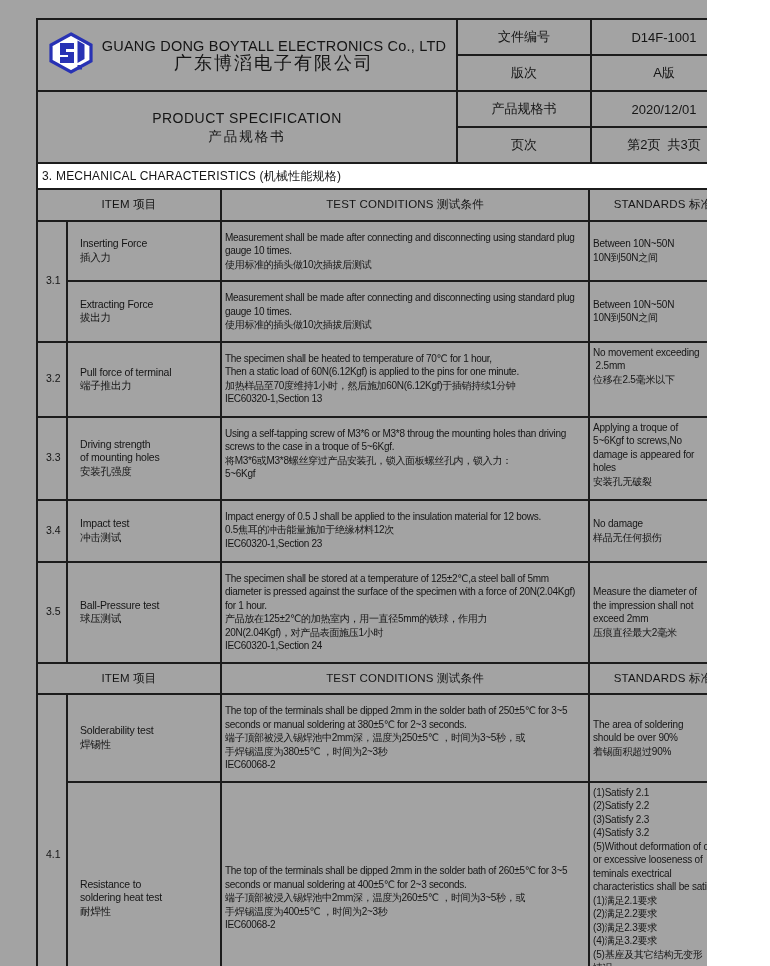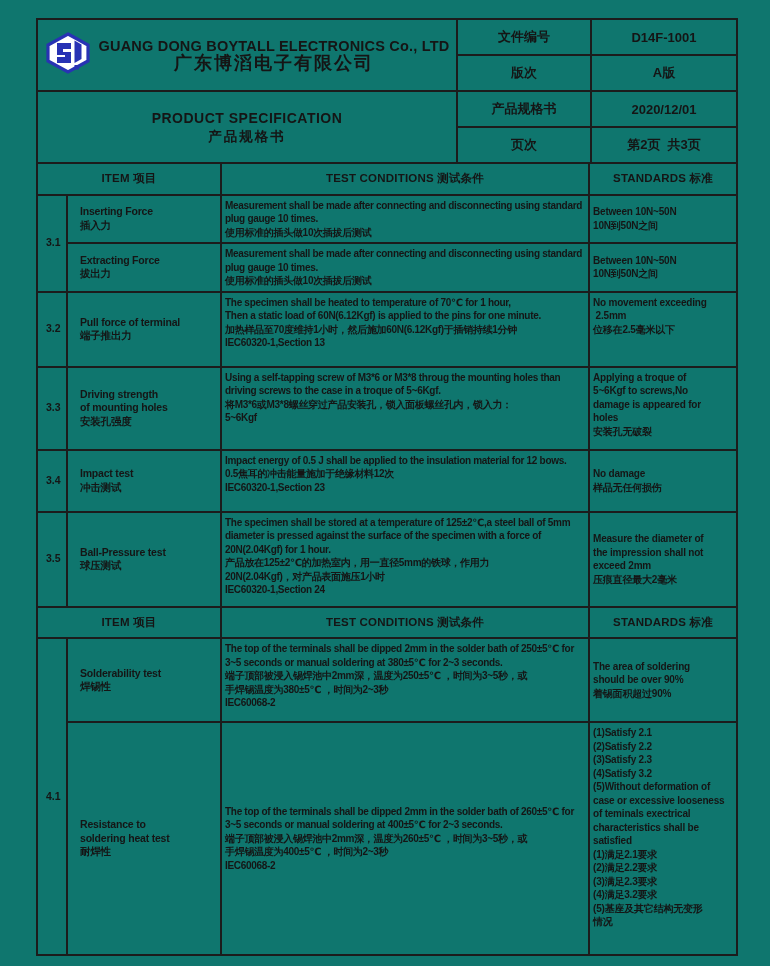--- a/index.html
+++ b/index.html
@@ -1,19 +1,19 @@
 <!DOCTYPE html>
 <html><head>
 <meta charset="utf-8">
 <style>
   html,body{margin:0;padding:0;background:#ffffff;}
   .page{
-    position:relative;width:770px;height:966px;background:#0f766e;
+    position:relative;width:707px;height:966px;background:#a3a3a3;
     font-family:"Liberation Sans","DejaVu Sans",sans-serif;
-    color:#151515;font-weight:bold;overflow:hidden;
+    color:#151515;font-weight:normal;overflow:hidden;
   }
   .doc{position:absolute;left:36px;top:18px;width:700px;}
   .blk{margin-top:-2px;}
   .blk:first-child{margin-top:0;}
 
   table{border-collapse:collapse;table-layout:fixed;width:700px;}
   td{border:2px solid #1c1c1c;padding:8px;overflow:hidden;}
 
   
   .hdr td{text-align:center;vertical-align:middle;}
@@ -31,21 +31,21 @@
   .sec{
     border:2px solid #1c1c1c;height:24px;line-height:24px;
     font-size:12px;padding-left:4px;letter-spacing:0.2px;background:#fff;
   }
 
   
   .main td{font-size:10px;line-height:13.5px;letter-spacing:-0.3px;white-space:pre-line;}
   .main .colhead{font-size:11.5px;text-align:center;vertical-align:middle;letter-spacing:0.2px;white-space:normal;}
   .main .no{font-size:10.5px;text-align:center;vertical-align:middle;letter-spacing:0;margin-top:15px;}
   .main .nm{font-size:10.5px;text-align:left;vertical-align:middle;letter-spacing:-0.2px;padding:1px 12px;}
-  .main .cond{vertical-align:top;padding:3px 3px;}
+  .main .cond{vertical-align:top;padding:9px 3px;}
   .main .cond.vmid{vertical-align:middle;}
   .main .std{vertical-align:middle;padding:1px 3px;letter-spacing:-0.2px;}
   .main .std.vtop{vertical-align:top;padding-top:3px;margin-top:31px;}
 
   .logo{flex:0 0 auto;}
 </style>
 </head>
 <body>
 
 <div class="page">
@@ -90,20 +90,21 @@
         <td class="fieldlabel">产品规格书</td>
         <td class="fieldvalue">2020/12/01</td>
       </tr>
       <tr style="height:25px">
         <td class="fieldlabel">页次</td>
         <td class="fieldvalue">第2页&nbsp;&nbsp;共3页</td>
       </tr>
     </tbody>
       </table>
 
+    <div class="sec blk">3. MECHANICAL CHARACTERISTICS  (机械性能规格)</div>
 
     <table class="main blk">
       <colgroup>
           <col style="width:30px">
           <col style="width:154px">
           <col style="width:368px">
           <col style="width:148px">
         </colgroup>
       <tbody>
           <tr style="height:26px">

